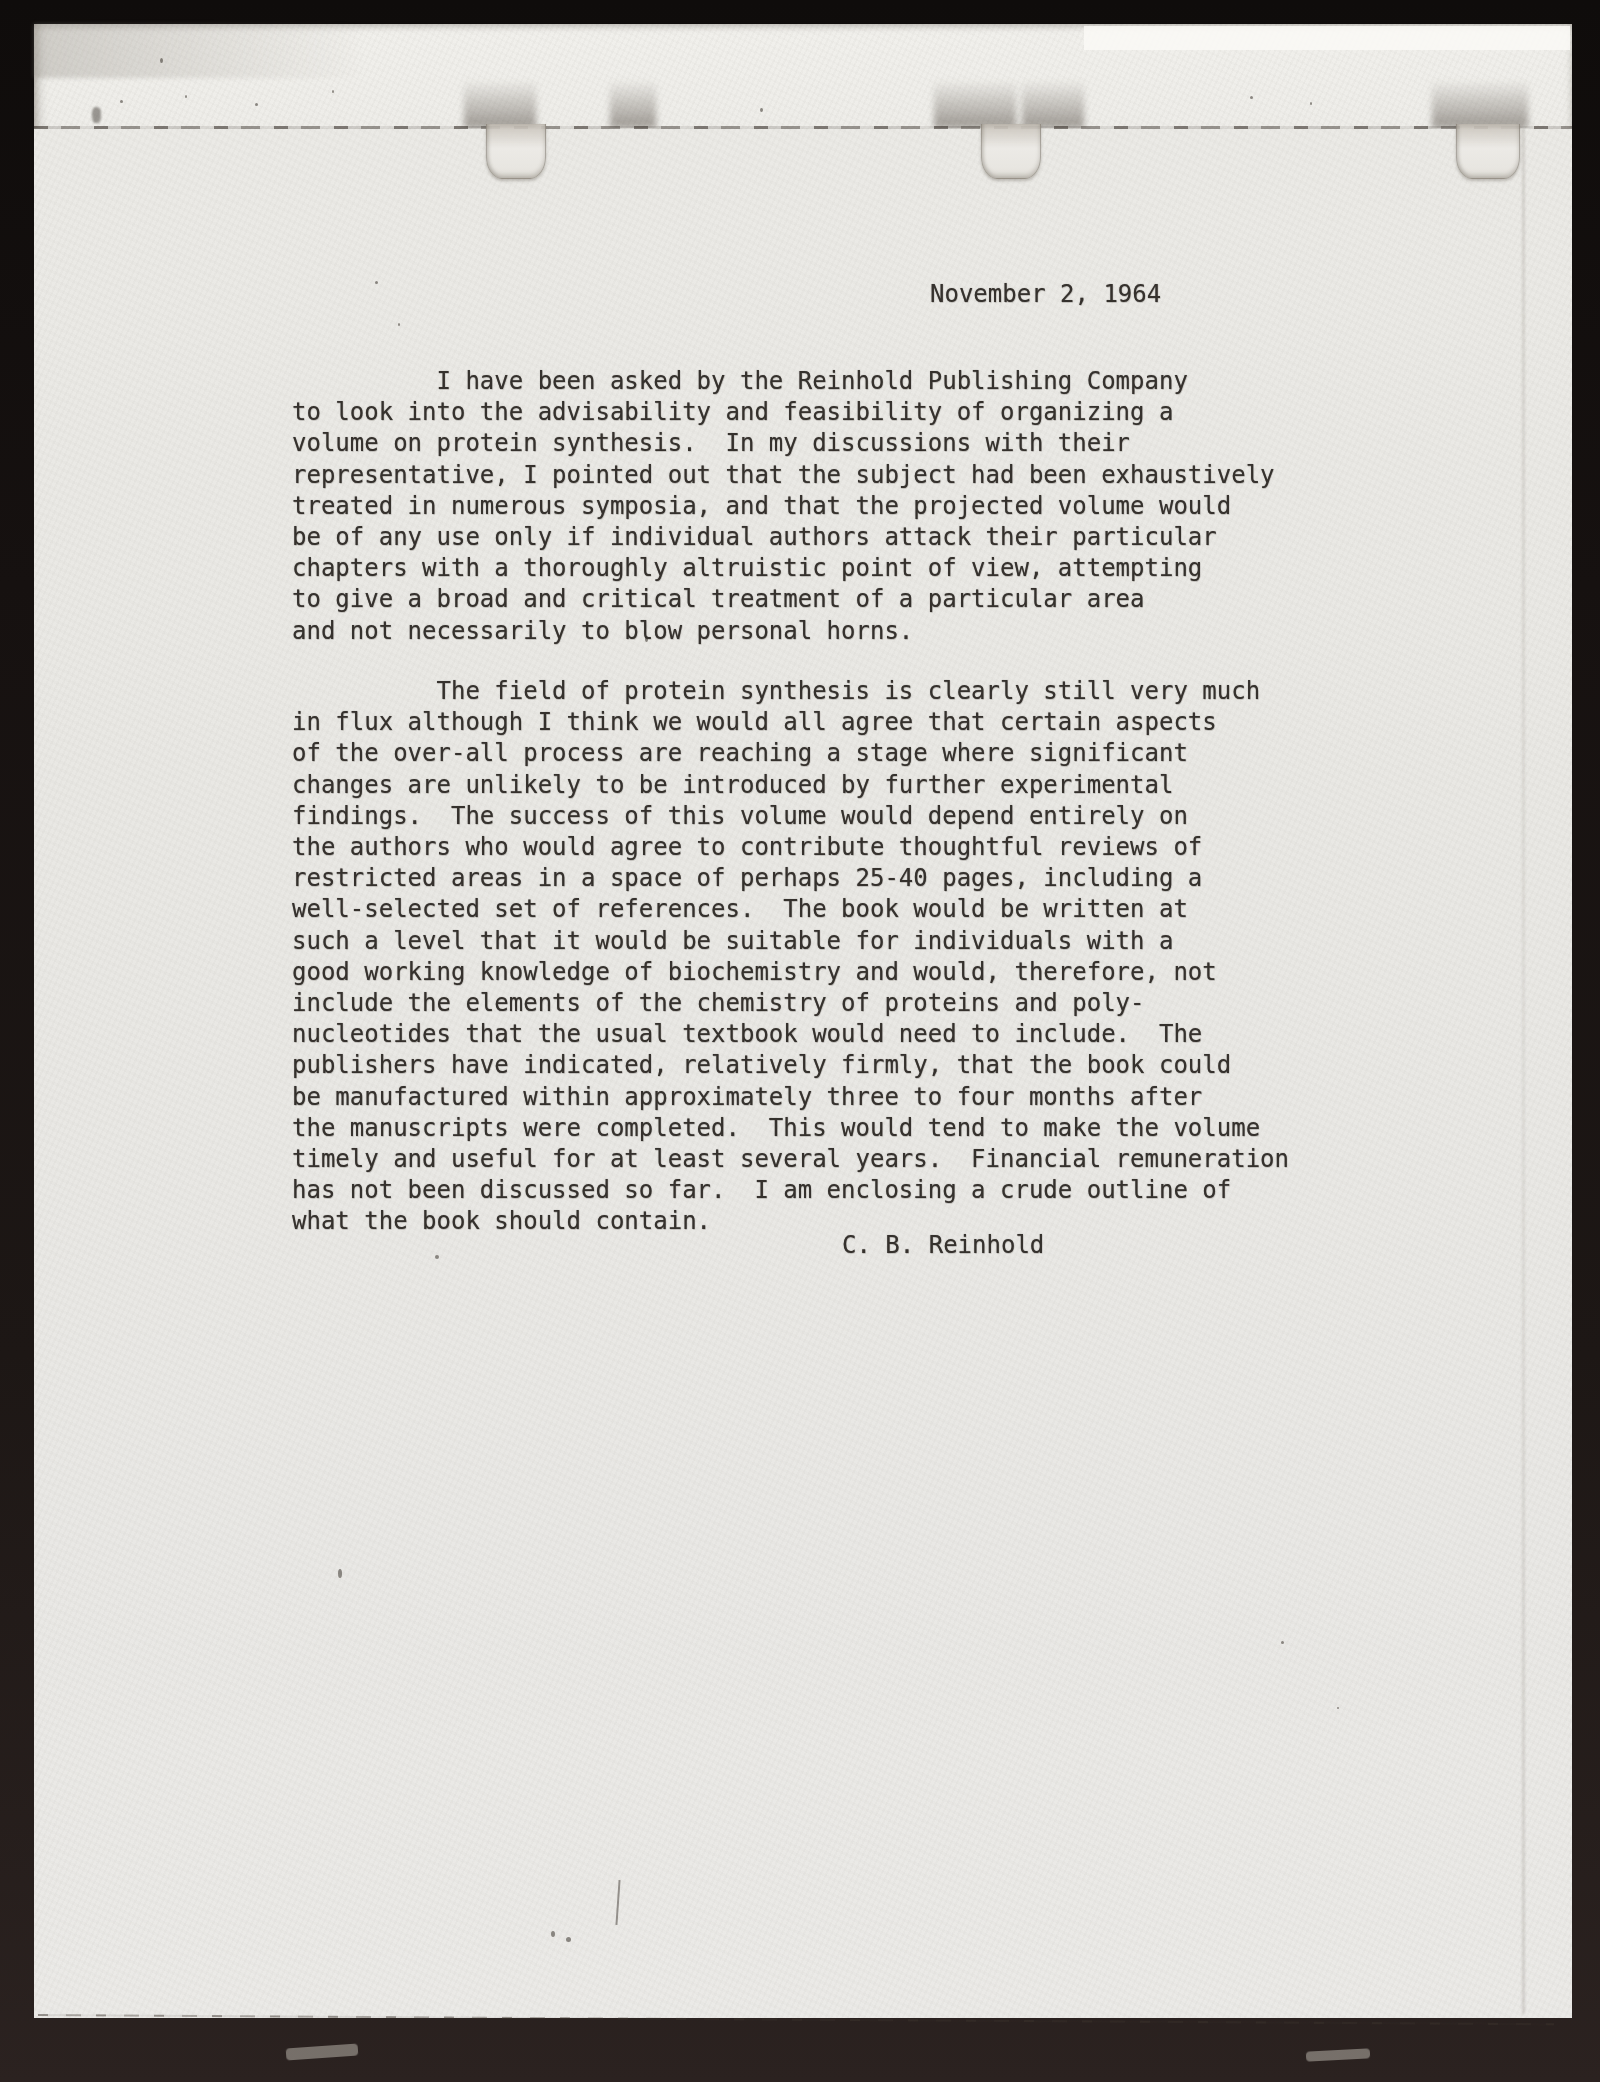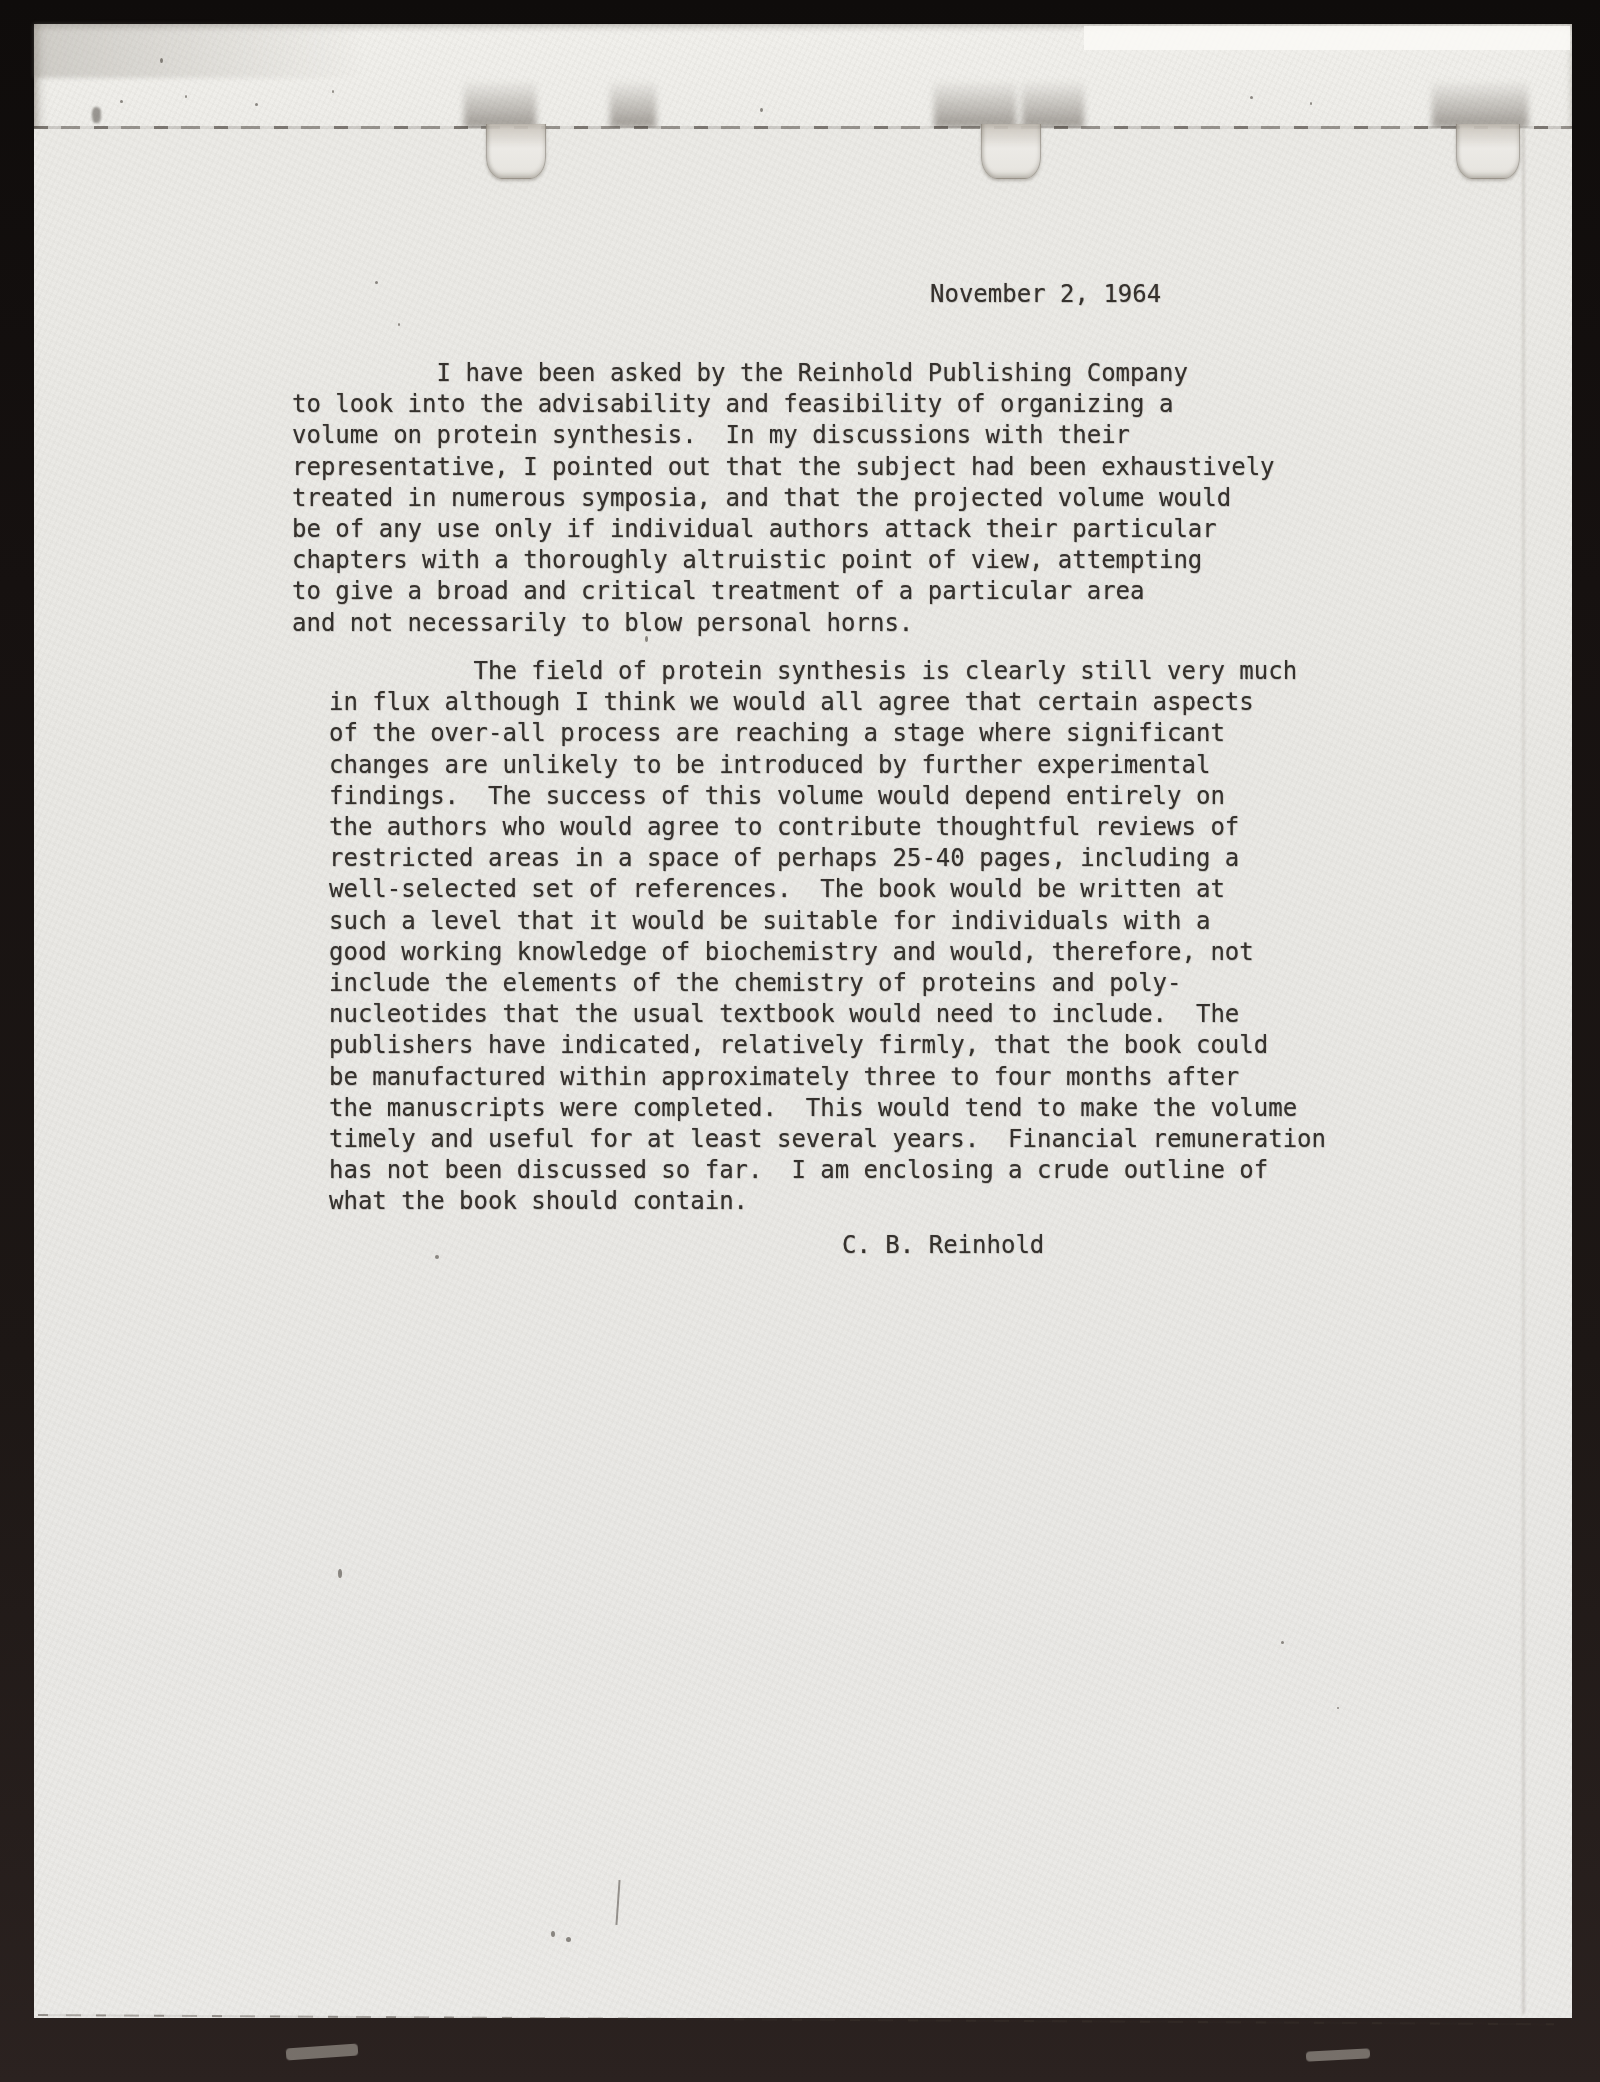--- a/index.html
+++ b/index.html
@@ -127,30 +127,30 @@
     <div class="speck" style="left:611px; top:612px; width:3px; height:6px;"></div>
     <div class="speck" style="left:401px; top:1231px; width:4px; height:4px;"></div>
     <div class="speck" style="left:304px; top:1545px; width:4px; height:9px;"></div>
     <div class="speck" style="left:1247px; top:1617px; width:3px; height:3px;"></div>
     <div class="speck" style="left:1303px; top:1683px; width:2px; height:2px;"></div>
     <div class="scratch" style="left:583px; top:1856px; height:45px;"></div>
     <div class="speck" style="left:517px; top:1907px; width:4px; height:6px;"></div>
     <div class="speck" style="left:532px; top:1913px; width:5px; height:5px;"></div>
 
     <div class="letter-text" style="left:896px; top:255px;">November 2, 1964</div>
-    <div class="letter-text" style="left:258px; top:334px;">          I have been asked by the Reinhold Publishing Company
+    <div class="letter-text" style="left:258px; top:342px;">          I have been asked by the Reinhold Publishing Company
 to look into the advisability and feasibility of organizing a
 volume on protein synthesis.  In my discussions with their
 representative, I pointed out that the subject had been exhaustively
 treated in numerous symposia, and that the projected volume would
 be of any use only if individual authors attack their particular
 chapters with a thoroughly altruistic point of view, attempting
 to give a broad and critical treatment of a particular area
 and not necessarily to blow personal horns.</div>
-    <div class="letter-text" style="left:258px; top:632px;margin-left:37px;">          The field of protein synthesis is clearly still very much
+    <div class="letter-text" style="left:258px; top:652px;">          The field of protein synthesis is clearly still very much
 in flux although I think we would all agree that certain aspects
 of the over-all process are reaching a stage where significant
 changes are unlikely to be introduced by further experimental
 findings.  The success of this volume would depend entirely on
 the authors who would agree to contribute thoughtful reviews of
 restricted areas in a space of perhaps 25-40 pages, including a
 well-selected set of references.  The book would be written at
 such a level that it would be suitable for individuals with a
 good working knowledge of biochemistry and would, therefore, not
 include the elements of the chemistry of proteins and poly-

